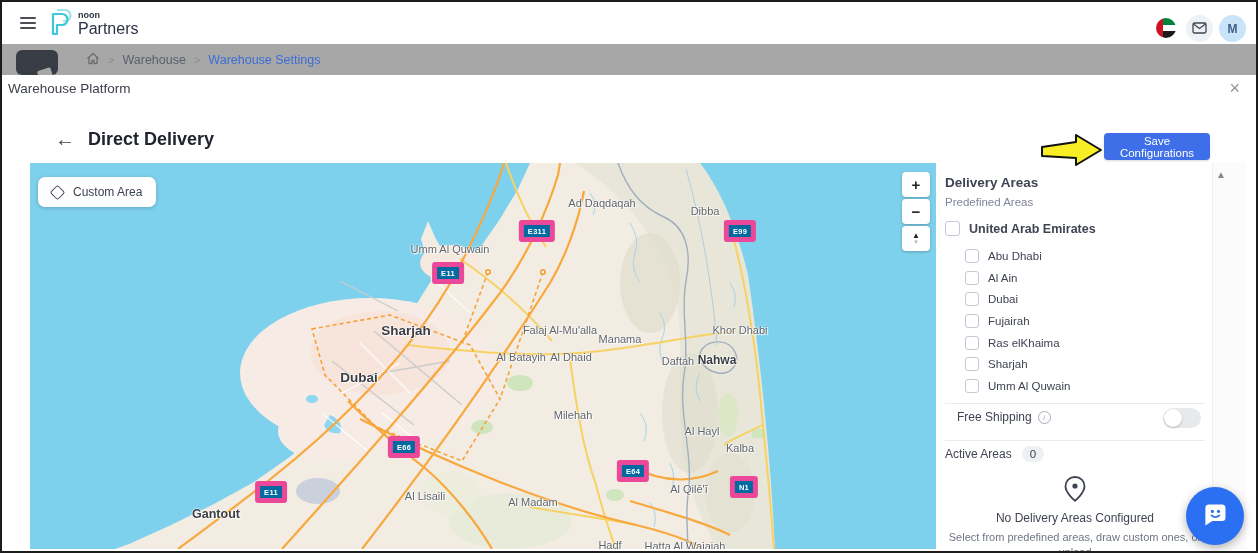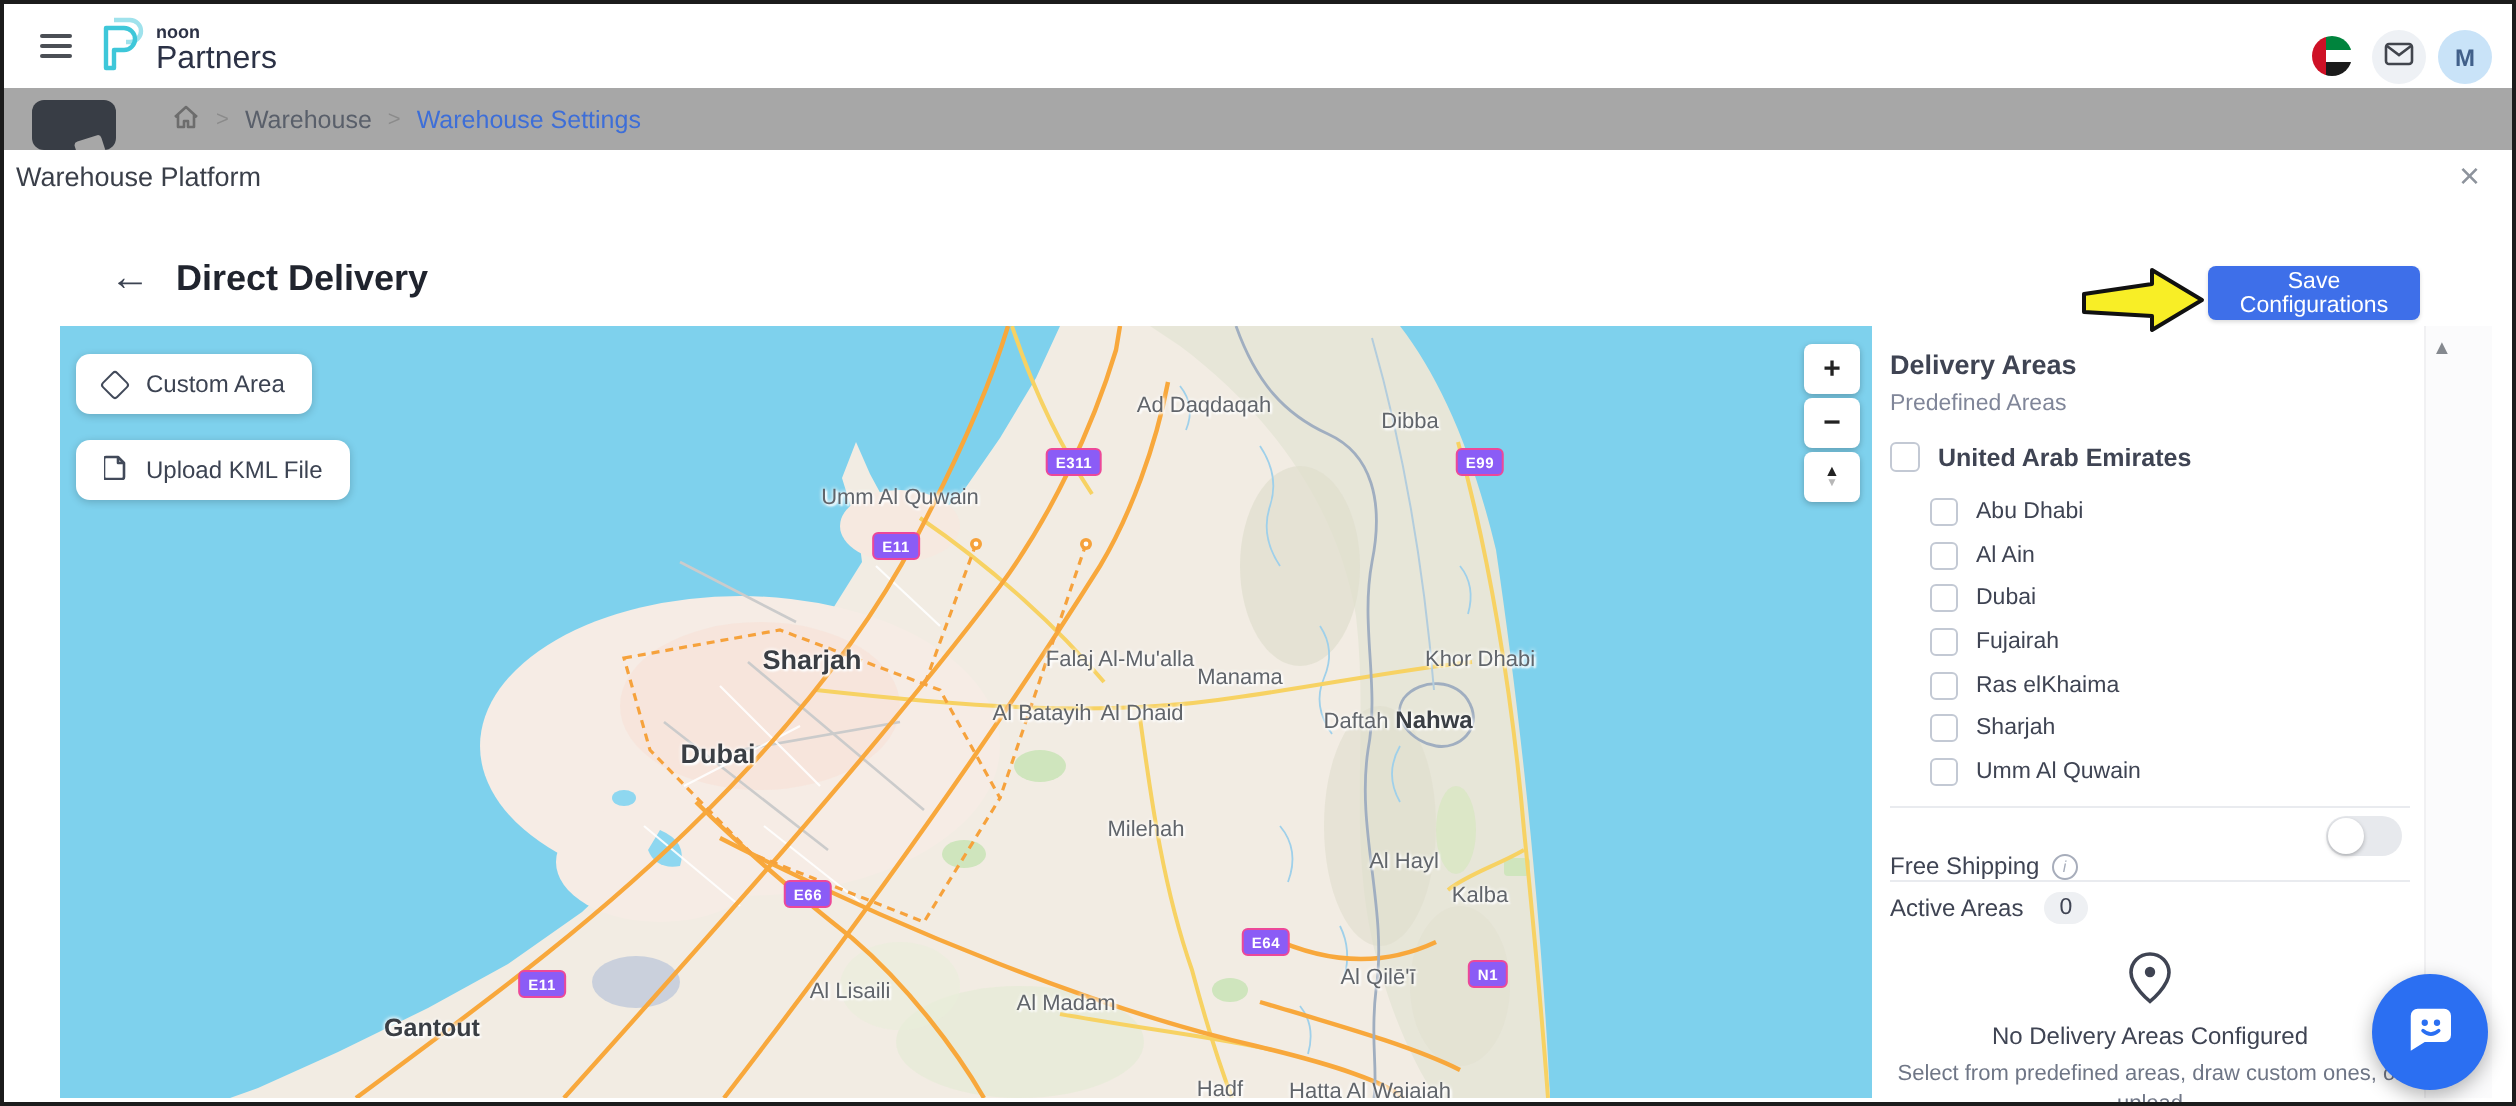--- a/index.html
+++ b/index.html
@@ -41,39 +41,39 @@
 
   .back-arrow{position:absolute;left:55px;top:128px;font-size:20px;color:#3c4352;cursor:pointer;}
   .page-title{position:absolute;left:88px;top:129px;font-size:18px;font-weight:bold;color:#20242e;}
   .save-btn{position:absolute;left:1104px;top:133px;width:106px;height:27px;background:#3e6fe9;color:#fff;font-size:11.5px;border:none;border-radius:4px;font-family:"Liberation Sans",sans-serif;cursor:pointer;box-shadow:0 1px 2px rgba(0,0,0,.15);text-align:center;}
   .anno-arrow{position:absolute;left:1040px;top:134px;z-index:60;}
 
   
   .map{position:absolute;left:30px;top:163px;width:906px;height:386px;background:#7ed1ed;overflow:hidden;}
   .mlabel{position:absolute;transform:translate(-50%,-50%);color:#61656b;white-space:nowrap;text-shadow:0 0 2px #fff,0 0 2px #fff,1px 1px 1px #fff;}
   .mlabel.bold{color:#3a3e44;font-weight:bold;}
-  .mbadge{position:absolute;transform:translate(-50%,-50%);background:#8b5cf6;color:#fff;font-size:7.5px;font-weight:bold;padding:1.5px 4px;border-radius:3px;border:1px solid #ec4899;white-space:nowrap;letter-spacing:.3px;}
+  .mbadge{position:absolute;transform:translate(-50%,-50%);background:#0369a1;color:#fff;font-size:7.5px;font-weight:bold;padding:1.5px 4px;border-radius:3px;border:5px solid #ec4899;white-space:nowrap;letter-spacing:.3px;}
   .map-btn{position:absolute;left:8px;background:#fff;border-radius:7px;box-shadow:0 1px 4px rgba(0,0,0,.2);height:30px;display:flex;align-items:center;gap:10px;padding:0 14px;font-size:12px;color:#3c4352;cursor:pointer;}
   .diamond{width:9px;height:9px;border:1.6px solid #424a5a;border-radius:2px;transform:rotate(45deg);display:inline-block;}
   .zoomctl{position:absolute;right:6px;top:9px;width:28px;display:flex;flex-direction:column;gap:2px;}
   .zoomctl .zb{height:25px;background:#fff;border-radius:4px;box-shadow:0 1px 3px rgba(0,0,0,.25);display:flex;flex-direction:column;align-items:center;justify-content:center;font-size:15px;font-weight:bold;color:#222;cursor:pointer;line-height:1;}
   .tilt-up{font-size:8px;color:#222;}
   .tilt-dn{font-size:6px;color:#b7b7b7;margin-top:-1px;}
 
   
   .panel{position:absolute;left:945px;top:163px;width:260px;height:390px;font-size:12px;color:#3f4453;}
   .p-title{position:absolute;left:0;top:12px;font-size:13.5px;font-weight:bold;}
   .p-sub{position:absolute;left:0;top:33px;font-size:11.5px;color:#808699;}
   .country-row{position:absolute;left:0;top:58px;display:flex;align-items:center;gap:9px;font-weight:bold;font-size:12.5px;cursor:pointer;}
   .cb{width:15px;height:15px;border:1.5px solid #c3c9d4;border-radius:3px;background:#fff;box-sizing:border-box;flex:none;}
   .citylist{position:absolute;left:20px;top:82px;}
   .city-row{display:flex;align-items:center;gap:9px;height:21.7px;font-size:11.5px;font-weight:normal;cursor:pointer;}
   .city-row .cb{width:14px;height:14px;}
   .divider{position:absolute;left:0;width:260px;height:1px;background:#e9ebef;}
-  .fs-row{position:absolute;left:0;top:247px;display:flex;align-items:center;gap:6px;margin-top:16px;}
+  .fs-row{position:absolute;left:12px;top:247px;display:flex;align-items:center;gap:6px;}
   .info-ic{width:11px;height:11px;border:1px solid #a7adbb;border-radius:50%;color:#a7adbb;font-size:8px;display:flex;align-items:center;justify-content:center;font-style:italic;}
   .toggle{position:absolute;left:218px;top:245px;width:38px;height:20px;border-radius:10px;background:#e7e9ed;cursor:pointer;}
   .knob{position:absolute;left:1px;top:1px;width:18px;height:18px;border-radius:50%;background:#fff;box-shadow:0 1px 2px rgba(0,0,0,.25);}
   .aa-row{position:absolute;left:0;top:283px;display:flex;align-items:center;gap:10px;}
   .aa-badge{background:#eef0f3;border-radius:9px;padding:2px 8px;font-size:11.5px;color:#3f4453;}
   .empty{position:absolute;left:0;top:312px;width:260px;text-align:center;}
   .empty .pin{margin:0 auto;}
   .empty-title{font-size:12px;color:#3f4453;margin-top:4px;}
   .empty-sub{font-size:11px;color:#6f7686;margin-top:5px;line-height:1.35;}
 
@@ -268,28 +268,20 @@
       <div class="mbadge" style="left: 374px; top: 284px;">E66</div>
       <div class="mbadge" style="left: 603px; top: 308px;">E64</div>
       <div class="mbadge" style="left: 241px; top: 329px;">E11</div>
       <div class="mbadge" style="left: 714px; top: 324px;">N1</div>
     </div>
 
   <div class="map-btn" style="top:14px;">
     <span class="diamond"></span>
     <span>Custom Area</span>
   </div>
-  <div class="map-btn" style="top:57px;">
-    <span>
-      <svg width="11" height="13" viewBox="0 0 11 13">
-          <path d="M1 1.5 h6 l3 3 v7 a1 1 0 0 1 -1 1 h-8 a1 1 0 0 1 -1,-1 v-9 a1 1 0 0 1 1,-1 z M7 1.5 v3 h3" fill="none" stroke="#424a5a" stroke-width="1.3" stroke-linejoin="round"></path>
-        </svg>
-    </span>
-    <span>Upload KML File</span>
-  </div>
 
   <div class="zoomctl">
     <div class="zb">+</div>
     <div class="zb">−</div>
     <div class="zb">
         <span class="tilt-up">▲</span>
         <span class="tilt-dn">▼</span>
       </div>
   </div>
 </div>

